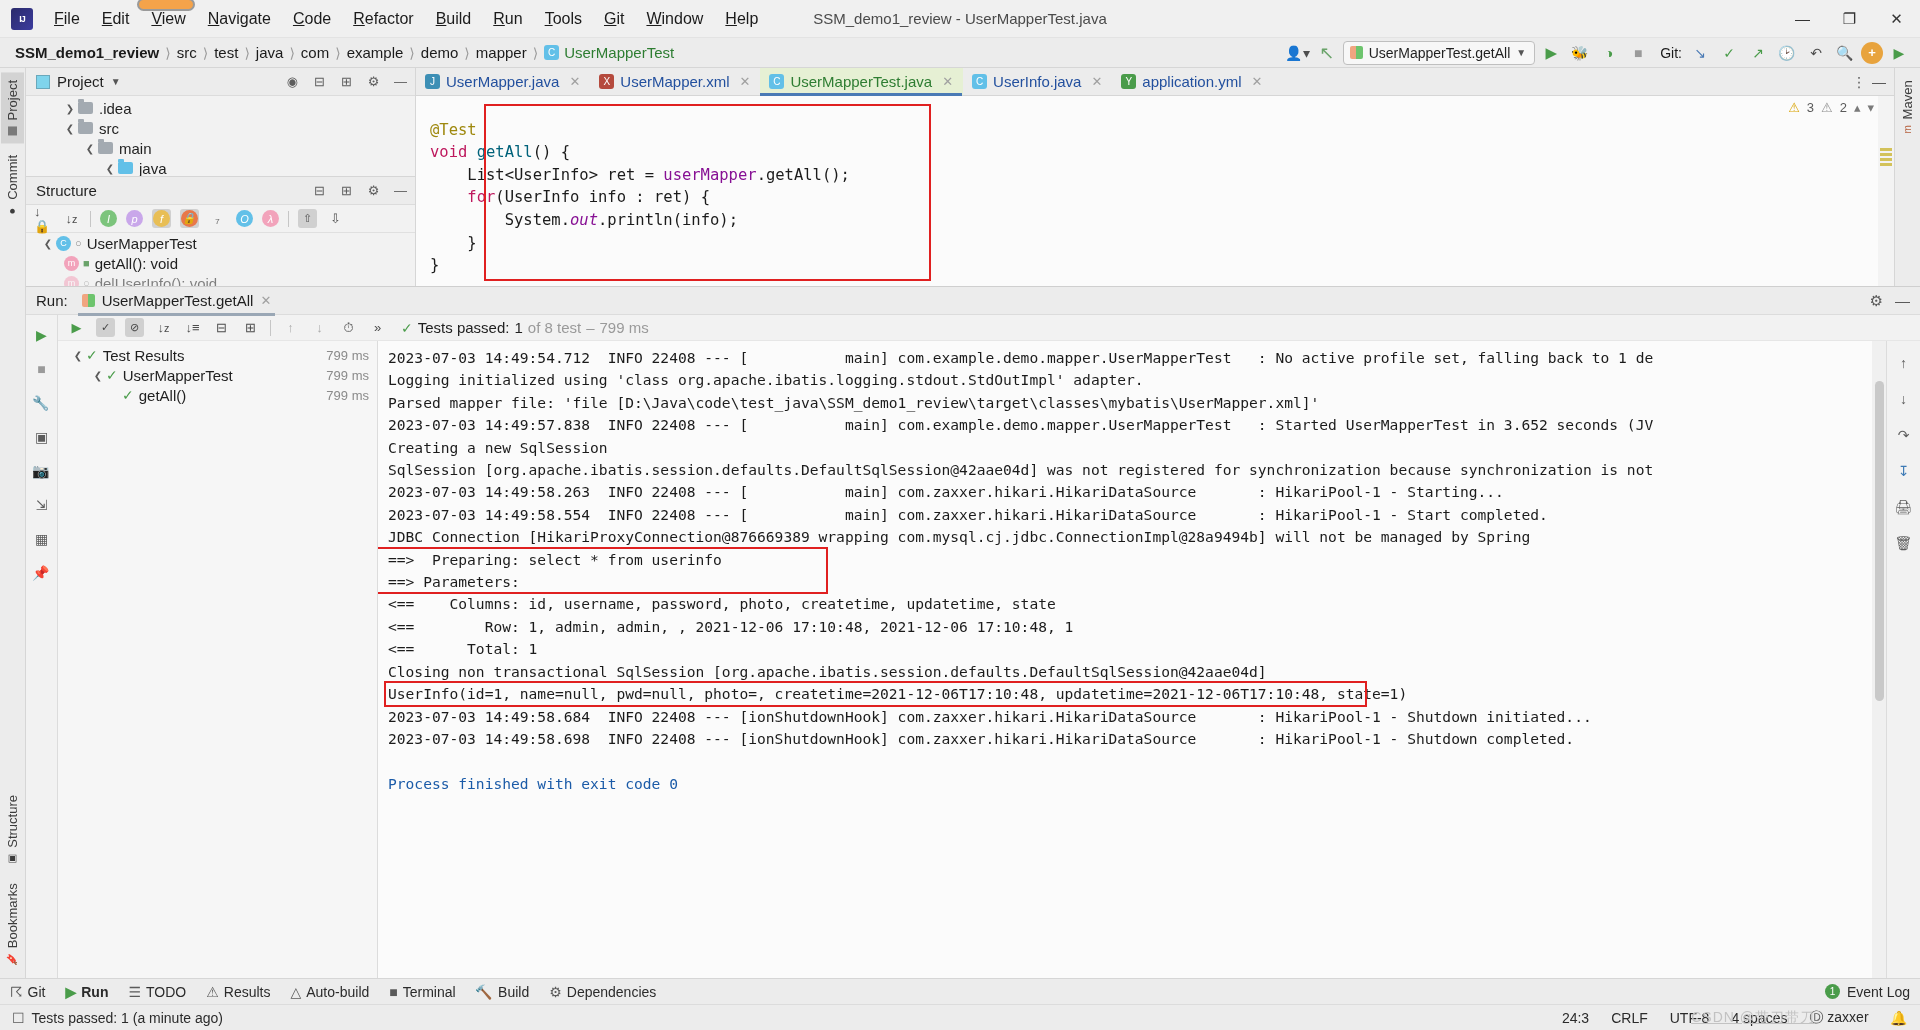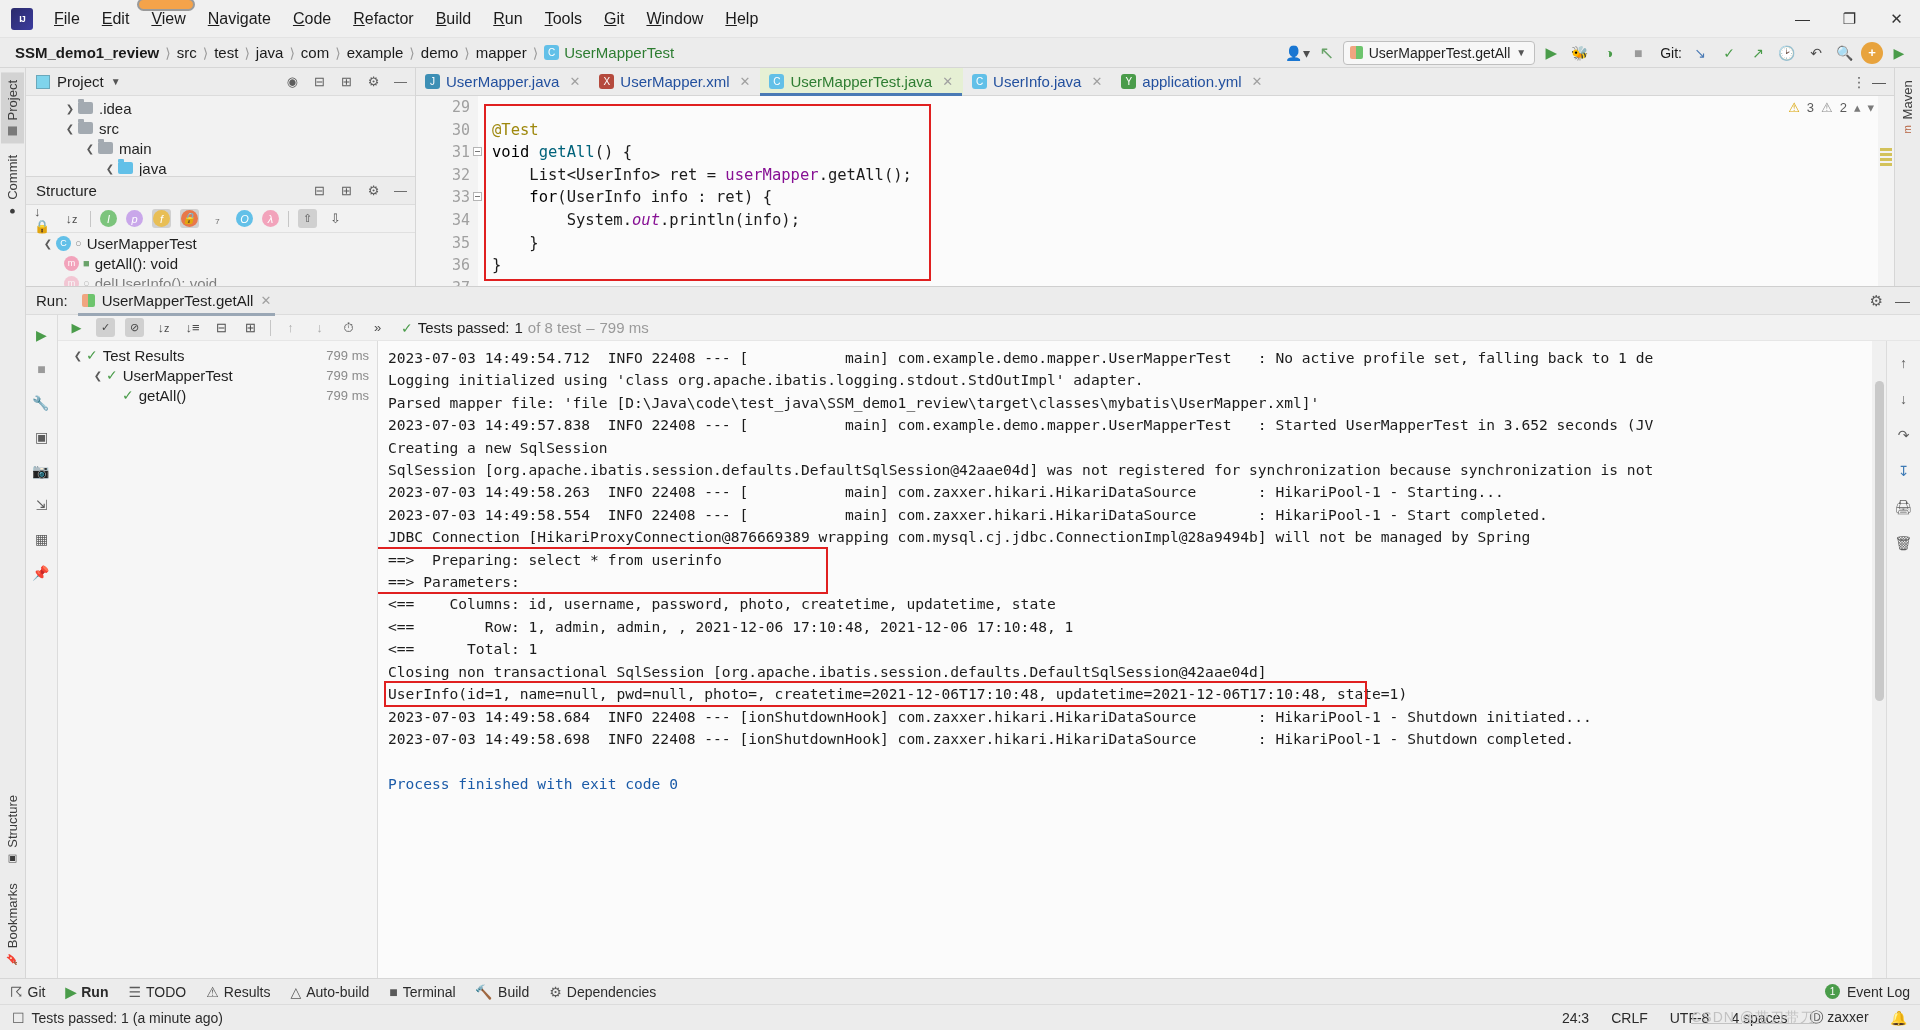--- a/index.html
+++ b/index.html
@@ -162,21 +162,21 @@
             padding-right: 8px; font-family: "DejaVu Sans Mono", monospace; font-size: 15px; color: #a0a0a0;
             position: relative; }
   .gline { height: 22.6px; line-height: 22.6px; position: relative; }
   .fold { position: absolute; right: -12px; top: 6px; width: 9px; height: 9px; border: 1px solid #b5b5b5;
           background: #fff; }
   .fold::after{content:"";position:absolute;left:1px;right:1px;top:3px;height:1px;background:#777;}
   .code {
     flex: 1 1 auto; font-family: "DejaVu Sans Mono", monospace; font-size: 15.5px;
     line-height: 22.6px; white-space: pre; padding-left: 14px; position: relative; color: #1b1b1b;
   }
-  .kw { color: #000000; text-align: right; }
+  .kw { color: #be185d; text-align: right; }
   .ann { color: #9e880d; }
   .fld { color: #871094; }
   .mth { color: #00627a; }
   .ital { font-style: italic; color: #871094; }
   .redbox-code {
     position: absolute; border: 2px solid #e02020; pointer-events: none;
   }
   .editor-right {
     position:absolute; right:0; top:0; bottom:0; width:16px; background:#f3f3f3;
   }
@@ -257,20 +257,21 @@
       <div class="menu-item"><span class="mn">C</span>ode</div>
       <div class="menu-item"><span class="mn">R</span>efactor</div>
       <div class="menu-item"><span class="mn">B</span>uild</div>
       <div class="menu-item"><span class="mn">R</span>un</div>
       <div class="menu-item"><span class="mn">T</span>ools</div>
       <div class="menu-item"><span class="mn">G</span>it</div>
       <div class="menu-item"><span class="mn">W</span>indow</div>
       <div class="menu-item"><span class="mn">H</span>elp</div>
     </div>
     <div class="nav-highlight"></div>
+    <div class="win-title">SSM_demo1_review - UserMapperTest.java</div>
     <div class="win-ctrl">
       <div class="win-btn">—</div>
       <div class="win-btn">❐</div>
       <div class="win-btn close">✕</div>
     </div>
   </div>
 
   <div class="navbar">
     <div class="crumbs">
       <span class="crumb bold">SSM_demo1_review</span>
@@ -462,38 +463,20 @@
               <span style="color:#23509e;">application.yml</span>
               <span class="x">✕</span>
             </div>
             <div class="tabbar-right">
               <span>⋮</span>
               <span>—</span>
             </div>
           </div>
 
           <div class="code-area">
-            <div class="gutter">
-              <div class="gline">29</div>
-              <div class="gline">30</div>
-              <div class="gline">
-                
-                <span>31</span>
-                <span class="fold"></span>
-              </div>
-              <div class="gline">32</div>
-              <div class="gline">
-                <span>33</span>
-                <span class="fold"></span>
-              </div>
-              <div class="gline">34</div>
-              <div class="gline">35</div>
-              <div class="gline">36</div>
-              <div class="gline">37</div>
-            </div>
             <div class="code"><span> </span>
 <span class="ann">@Test</span>
 <span><span class="kw">void</span> <span class="mth">getAll</span>() {</span>
 <span>    List&lt;UserInfo&gt; ret = <span class="fld">userMapper</span>.getAll();</span>
 <span>    <span class="kw">for</span>(UserInfo info : ret) {</span>
 <span>        System.<span class="ital">out</span>.println(info);</span>
 <span>    }</span>
 <span>}</span>
 <span> </span></div>
             <div class="redbox-code" style="left:68px; top:8px; width:447px; height:177px;"></div>

